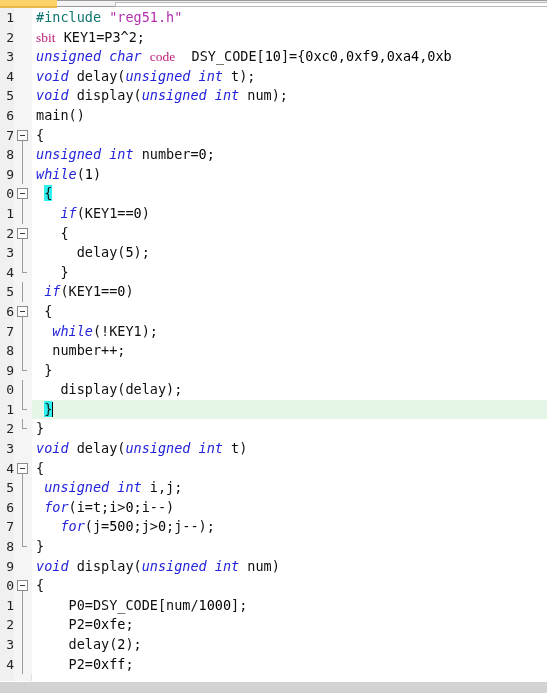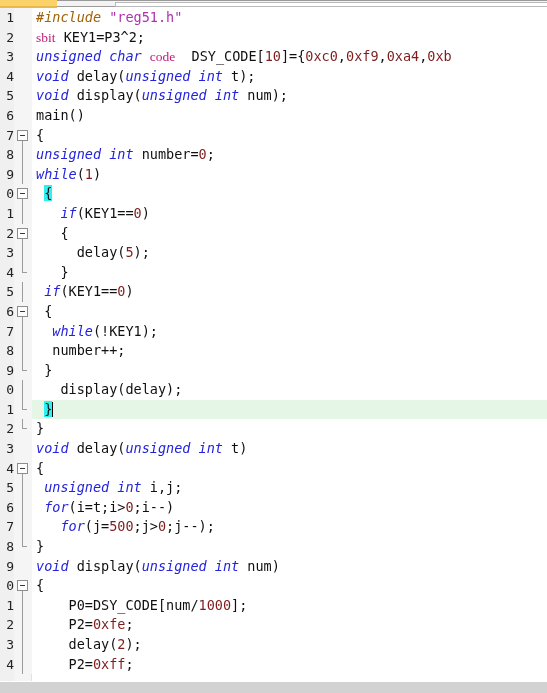--- a/index.html
+++ b/index.html
@@ -43,23 +43,23 @@
         background:#fdfdfd;box-sizing:border-box;}
   .fbox:after{content:"";position:absolute;left:2px;top:4px;width:5px;height:1px;background:#3a3a3a;}
   .fline-below{position:absolute;left:8px;top:15px;width:1px;height:5px;background:#9c9c9c;}
   .fline-full{position:absolute;left:8px;top:0;width:1px;height:19.6px;background:#9c9c9c;}
   .fline-end{position:absolute;left:8px;top:0;width:1px;height:10px;background:#9c9c9c;}
   .fline-endtick{position:absolute;left:8px;top:9px;width:5px;height:1px;background:#9c9c9c;}
 
   
   .k{color:#2323dc;font-style:italic;}        
   .kk{color:#c12079;font-family:Liberation Serif, serif;}       
-  .pp{color:#a16207;font-style:italic;}       
+  .pp{color:#0f766e;}       
   .str{color:#b030b0;}      
-  .num{color:#7f1d1d;}      
+  .num{color:#000000;}      
   .id{color:#101010;text-align:right;}       
   .br{color:#101010;}       
   .brhl{background:#2ff0f0;color:#101010;}  
   .caret{display:inline-block;width:1px;height:15px;background:#000;vertical-align:-3px;margin-left:0px;}
 
   
   .botscroll{position:absolute;left:0;top:681px;width:547px;height:12px;background:#d2d2d2;
              border-top:1px solid #ffffff;box-sizing:border-box;}
 </style>
 </head>

